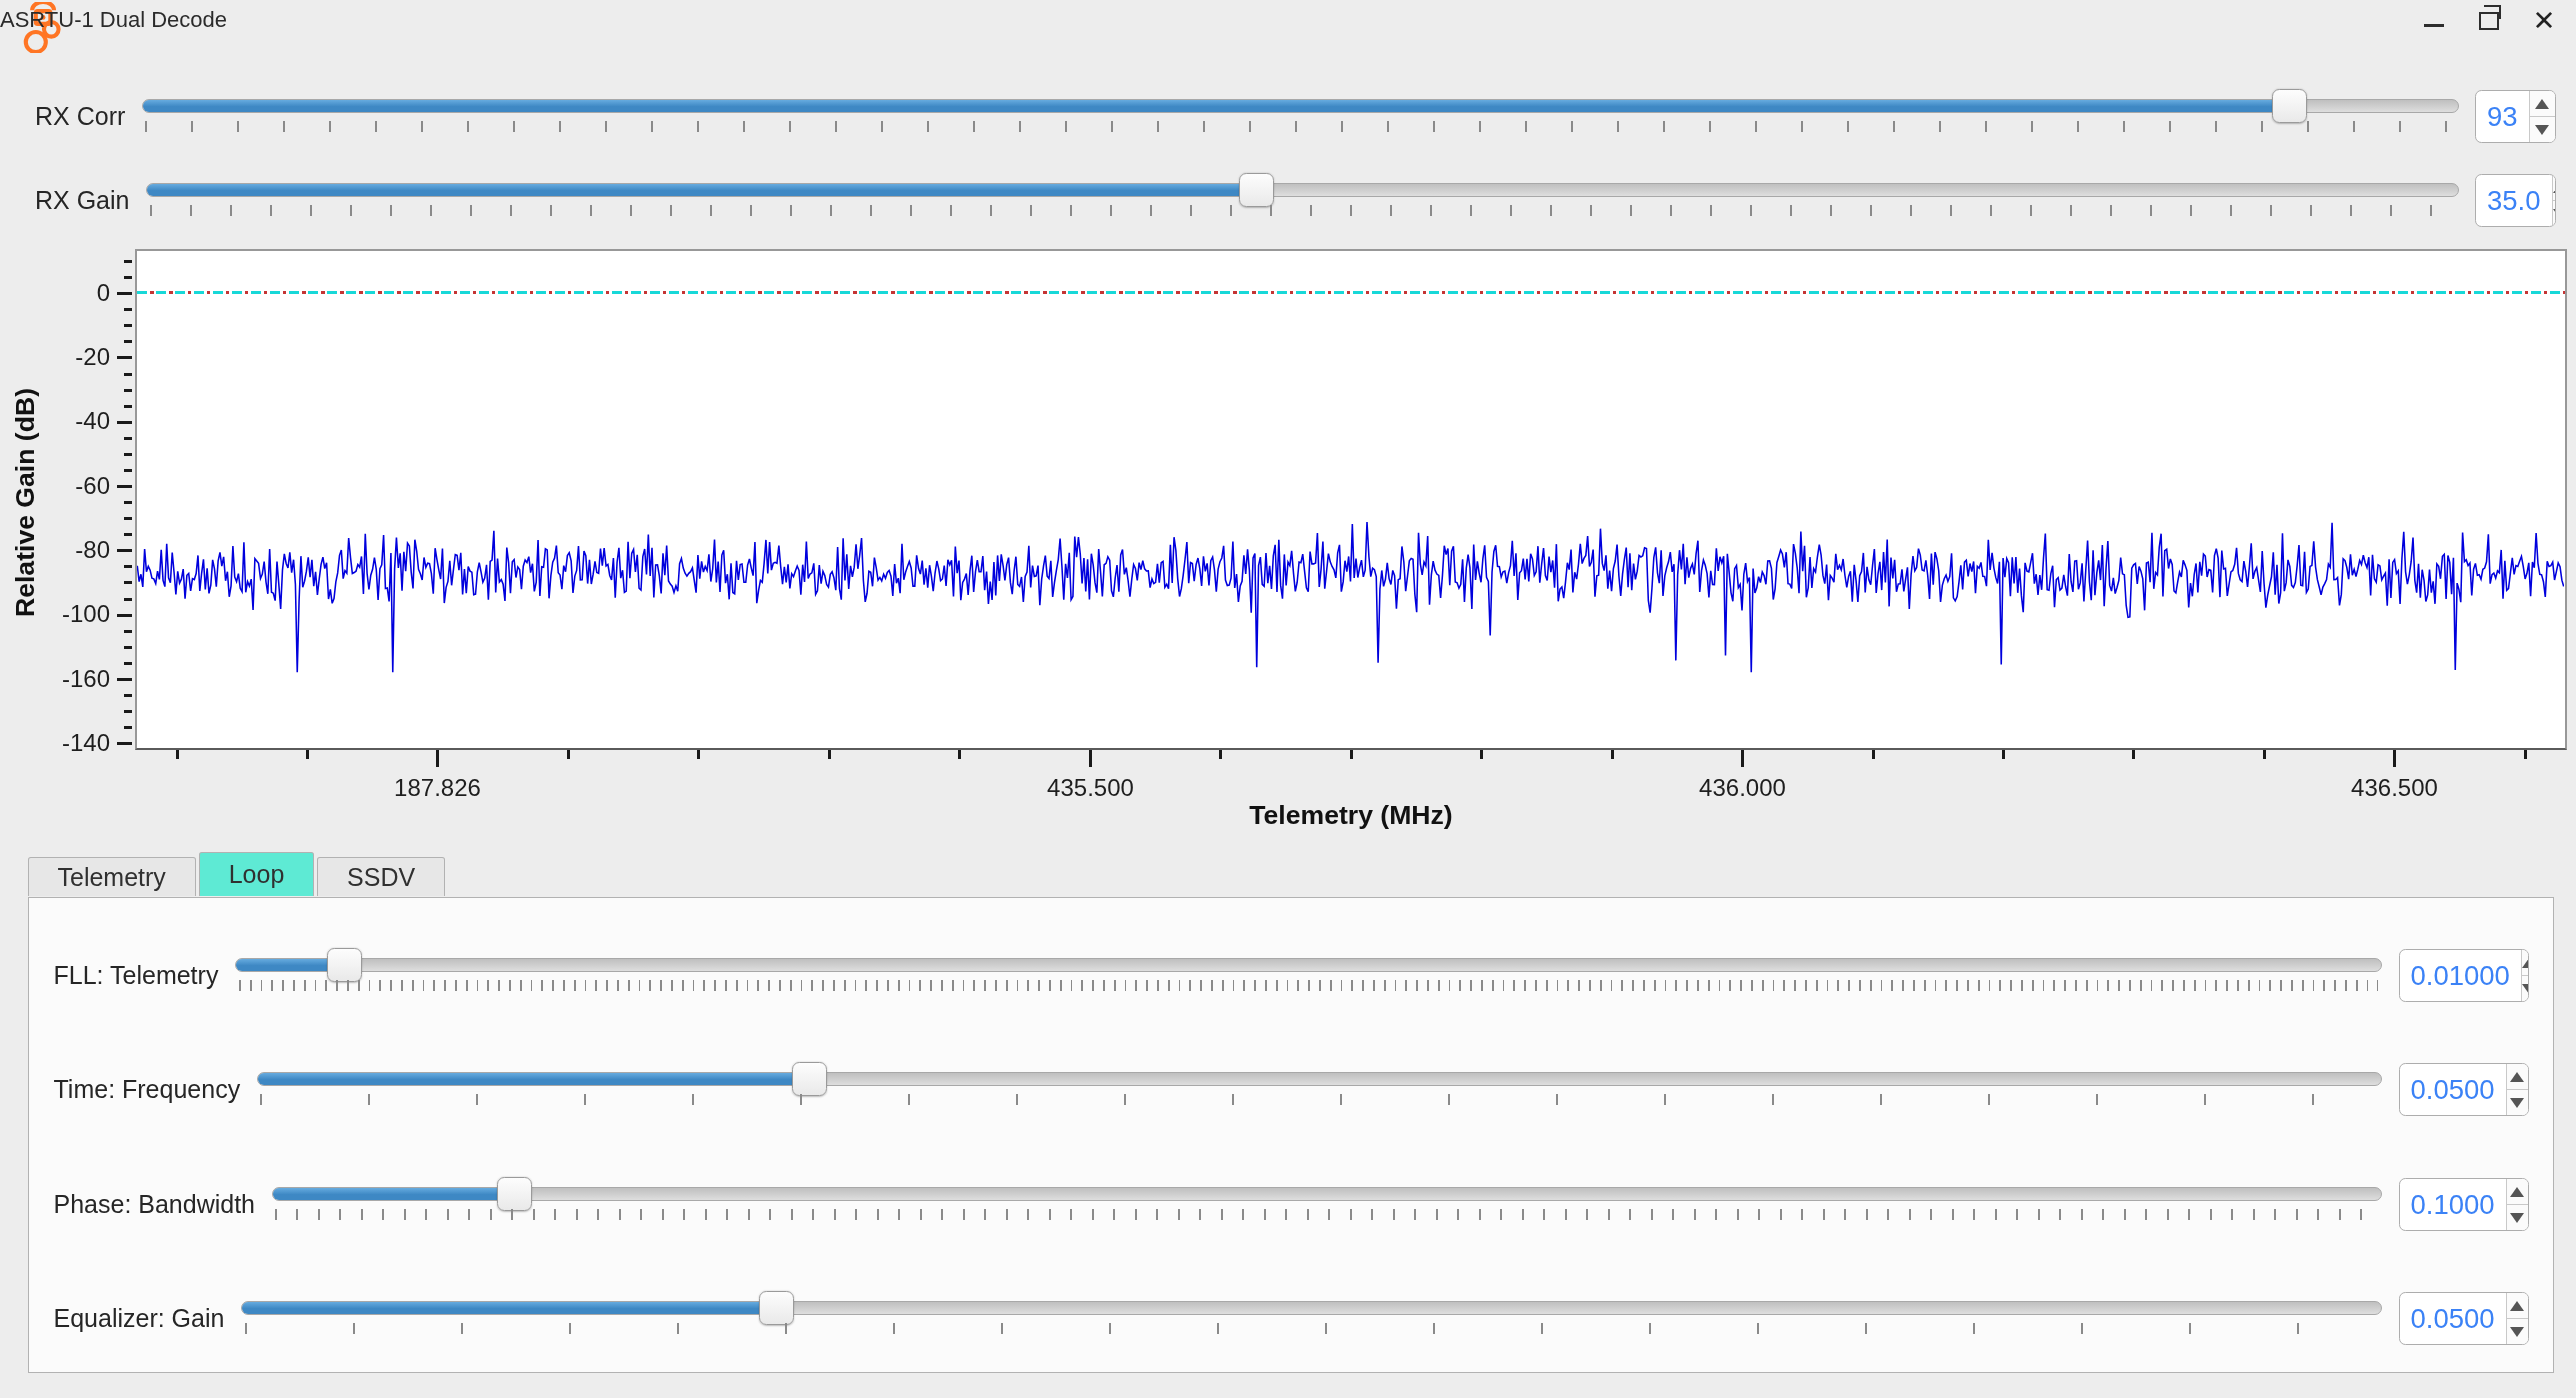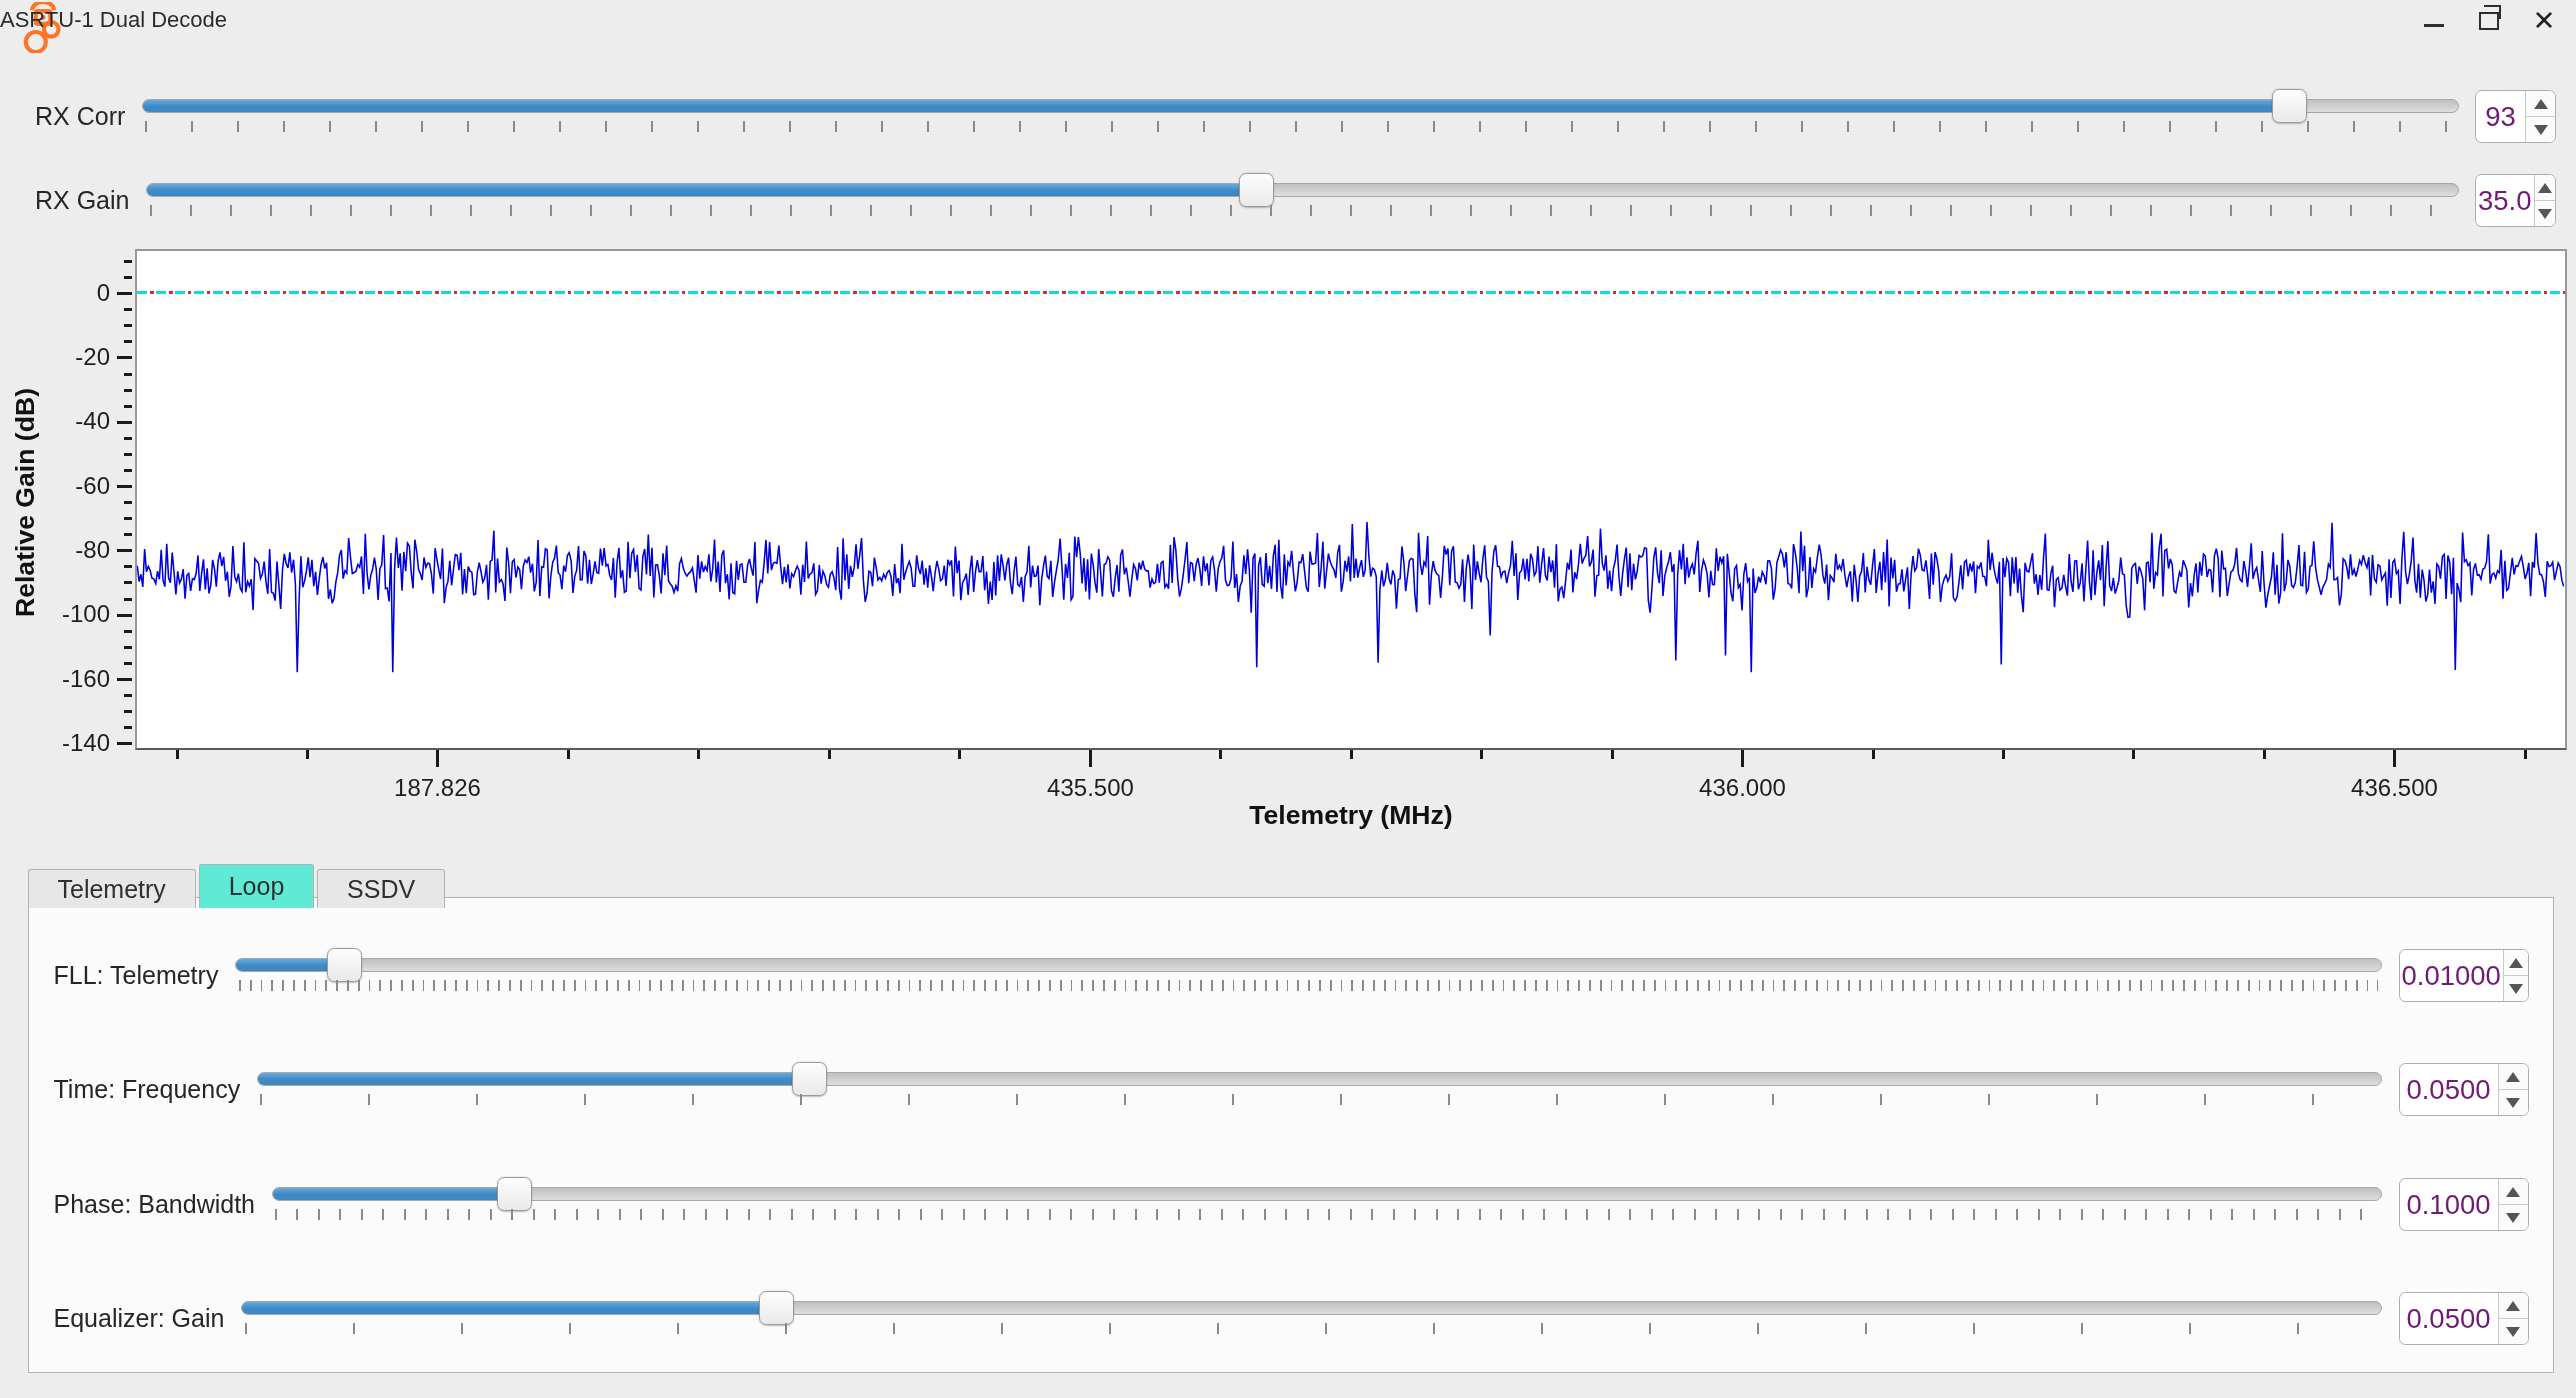--- a/index.html
+++ b/index.html
@@ -29,40 +29,40 @@
   .fill{position:absolute;left:0;top:0;bottom:0;border-radius:7.3px 0 0 7.3px;
         background:linear-gradient(#66abdf,#3e88c4 55%,#3e88c4);}
   .handle{position:absolute;top:-10px;width:35px;height:34px;border-radius:7.3px;
           background:linear-gradient(#fdfdfd,#e9e9e9);border:1.8px solid #9a9a9a;box-sizing:border-box;
           box-shadow:0 0.9px 1.8px rgba(0,0,0,.25);}
   .ticks{position:absolute;left:3.7px;right:3.7px;top:22px;height:11px;background-repeat:repeat-x;}
   
   .spin{display:flex;height:53px;background:#ffffff;border:1.8px solid #adadad;border-radius:6.4px;
         box-sizing:border-box;overflow:hidden;flex:none;}
   .spin-val{flex:1;display:flex;align-items:center;justify-content:center;
-            font-size:27.5px;color:#701a75;padding:0 2px;}
+            font-size:27.5px;color:#3b82f6;padding:0 11px;}
   .spin-btns{width:29px;border-left:1.8px solid #c9c9c9;display:flex;flex-direction:column;background:#fbfbfb;}
   .spin-btn{flex:1;display:flex;align-items:center;justify-content:center;}
   .tri-up{width:0;height:0;border-left:7.3px solid transparent;border-right:7.3px solid transparent;border-bottom:10px solid #555;}
   .tri-dn{width:0;height:0;border-left:7.3px solid transparent;border-right:7.3px solid transparent;border-top:10px solid #555;}
   
   .plot-frame{position:absolute;left:135px;top:249px;width:2432px;height:501px;background:#ffffff;
               border:2.8px solid #989898;border-bottom-color:#5a5a5a;box-sizing:border-box;}
   .plot-inner{position:absolute;left:0;top:0;right:0;bottom:0;overflow:hidden;}
   .refline{position:absolute;left:0;right:0;height:2.8px;
            background:repeating-linear-gradient(to right,#17d8d8 0 10px,rgba(0,0,0,0) 10px 13px,#c43535 13px 16.5px,rgba(0,0,0,0) 16.5px 19px);}
   .ytick{position:absolute;background:#1a1a1a;height:2.8px;}
   .xtick{position:absolute;background:#1a1a1a;width:2.8px;}
   .ylab{position:absolute;width:83px;text-align:right;font-size:24px;color:#1e1e1e;}
   .xlab{position:absolute;width:147px;text-align:center;font-size:24px;color:#1e1e1e;}
   .axis-title-x{position:absolute;left:135px;width:2432px;top:800px;text-align:center;font-size:26.6px;font-weight:bold;color:#111;}
   .axis-title-y{position:absolute;left:-213px;top:487px;width:477px;text-align:center;
                 transform:rotate(-90deg);font-size:26.6px;font-weight:bold;color:#111;}
   
-  .tabbar{position:absolute;left:27.5px;top:854px;height:42px;display:flex;align-items:flex-end;z-index:3;margin-top:12px;}
+  .tabbar{position:absolute;left:27.5px;top:854px;height:42px;display:flex;align-items:flex-end;z-index:3;}
   .tab{height:39px;padding:0 29px;display:flex;align-items:center;font-size:25px;
        background:#e7e7e7;border:1.8px solid #b2b2b2;border-bottom:none;box-sizing:border-box;margin-right:2.8px;
        border-radius:2.8px 2.8px 0 0;color:#303030;}
   .tab.active{background:#5eead4;height:44px;position:relative;z-index:4;}
   .tabpanel{position:absolute;left:27.5px;top:897px;width:2526px;height:476px;background:#fbfbfb;
             border:1.8px solid #b2b2b2;box-sizing:border-box;z-index:2;}
   .tabpanel .srow{left:25px;right:24px;width:auto;}
 </style>
 </head>
 <body>

